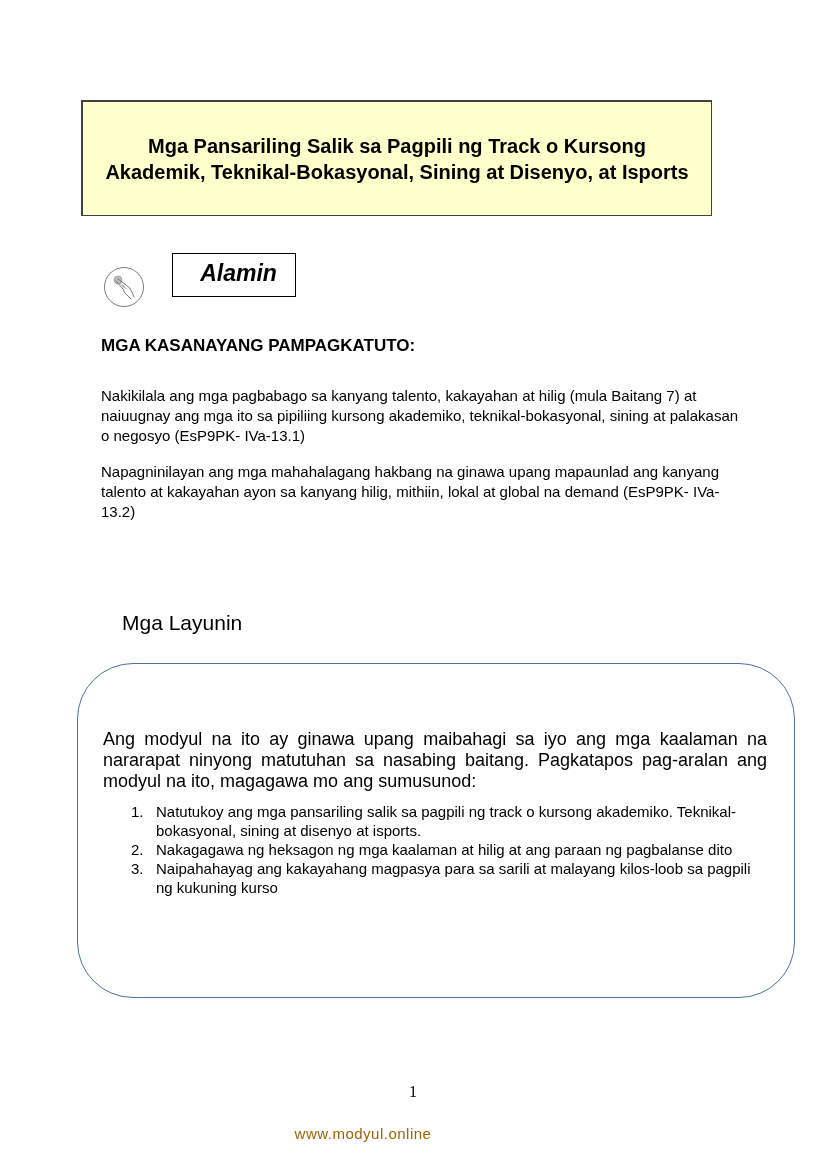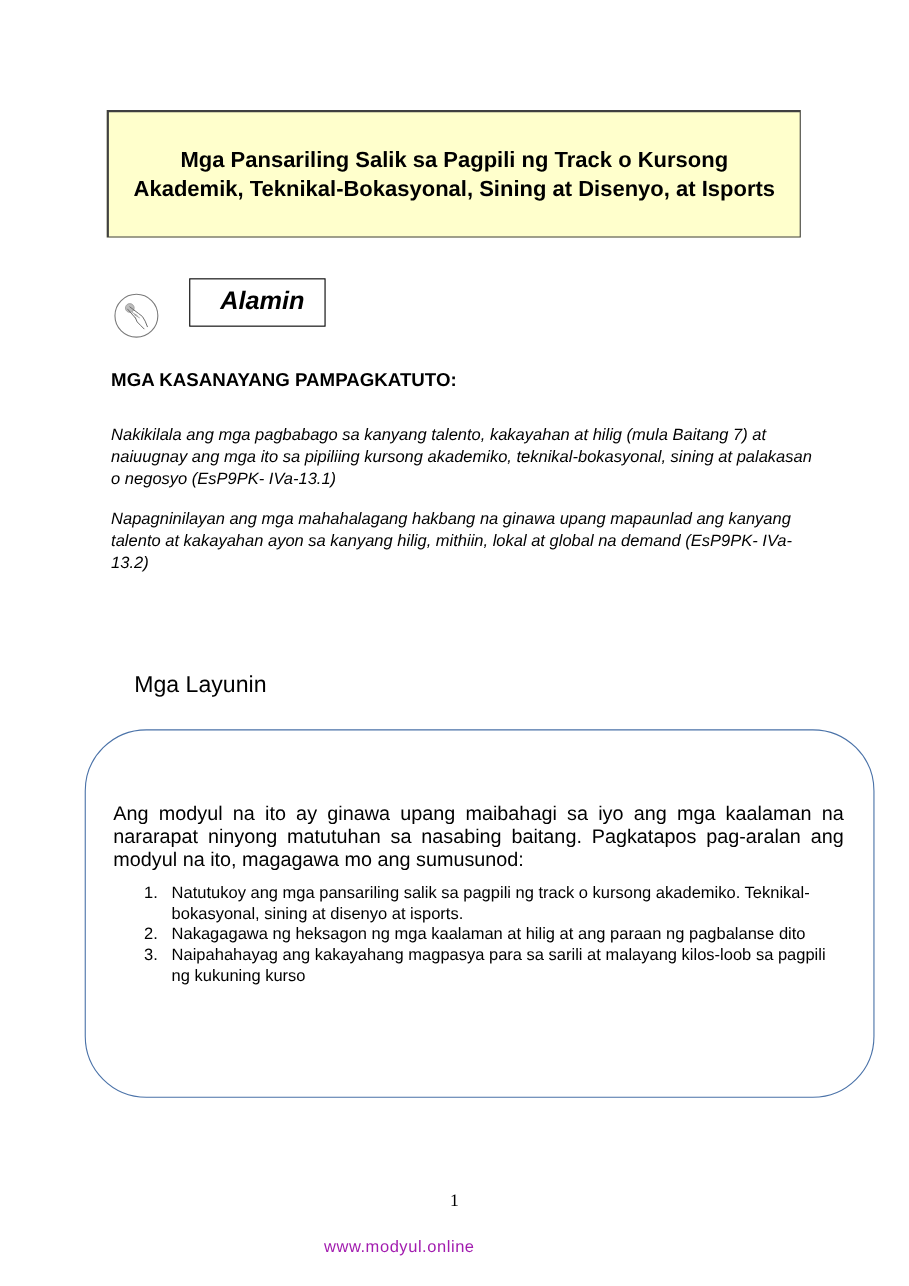--- a/index.html
+++ b/index.html
@@ -10,21 +10,21 @@
     body {
       width: 826px;
       height: 1169px;
       position: relative;
       overflow: hidden;
       font-family: "Liberation Sans", sans-serif;
       color: #000;
     }
     .title-box {
       position: absolute;
-      left: 97px;
+      left: 81px;
       top: 100px;
       width: 631px;
       height: 116px;
       background: #ffffcc;
       border-top: 2px solid #404040;
       border-left: 2px solid #404040;
       border-right: 1px solid #404040;
       border-bottom: 1px solid #404040;
       box-sizing: border-box;
       display: flex;
@@ -68,21 +68,20 @@
       left: 101px;
       top: 335px;
       font-weight: bold;
       font-size: 17px;
       line-height: 22px;
     }
     .competency {
       position: absolute;
       left: 101px;
       width: 640px;
-      font-style: italic;
       font-size: 15px;
       line-height: 20px;
     }
     .comp-1 { top: 386px; }
     .comp-2 { top: 462px; }
     .layunin-heading {
       position: absolute;
       left: 122px;
       top: 610px;
       font-weight: normal;
@@ -141,21 +140,21 @@
       line-height: 20px;
     }
     .watermark {
       position: absolute;
       left: 0;
       width: 726px;
       top: 1124px;
       text-align: center;
       font-size: 15px;
       line-height: 20px;
-      color: #a21caf;
+      color: #a16207;
       letter-spacing: 0.5px;
     }
   </style>
 </head>
 <body>
 
 <div class="title-box">
   <div class="title-text">Mga Pansariling Salik sa Pagpili ng Track o Kursong Akademik, Teknikal-Bokasyonal, Sining at Disenyo, at Isports</div>
 </div>
 

